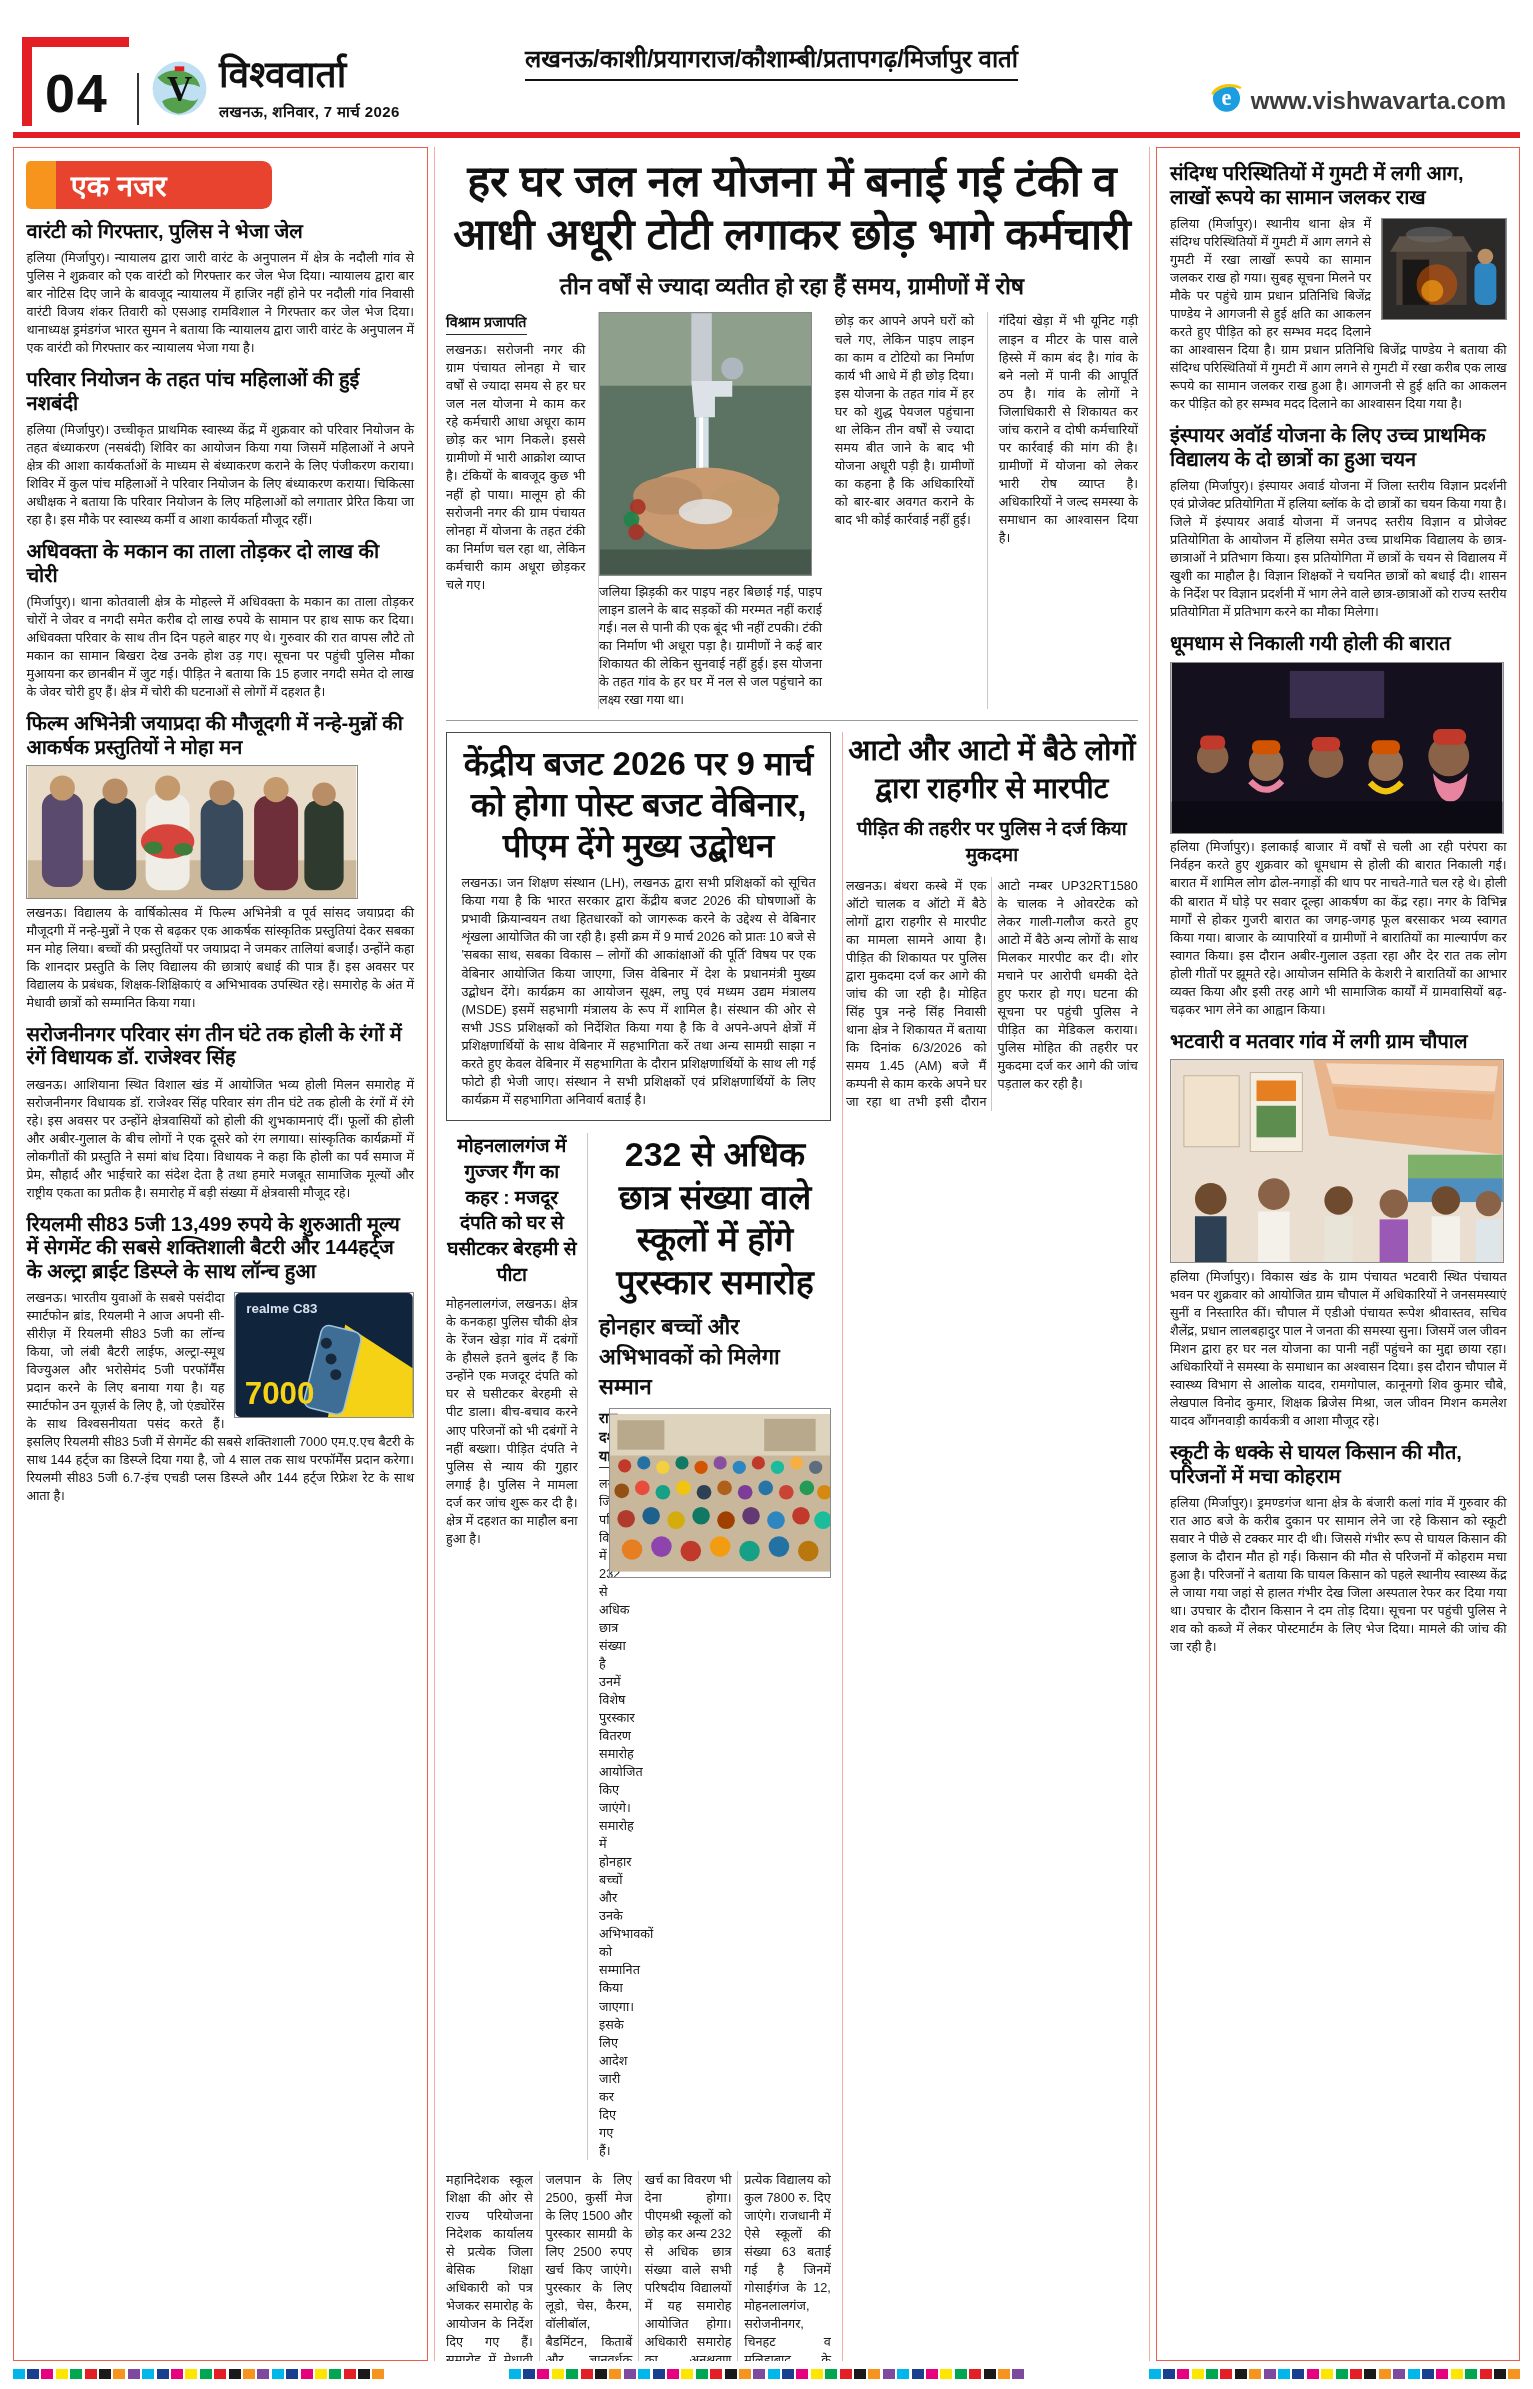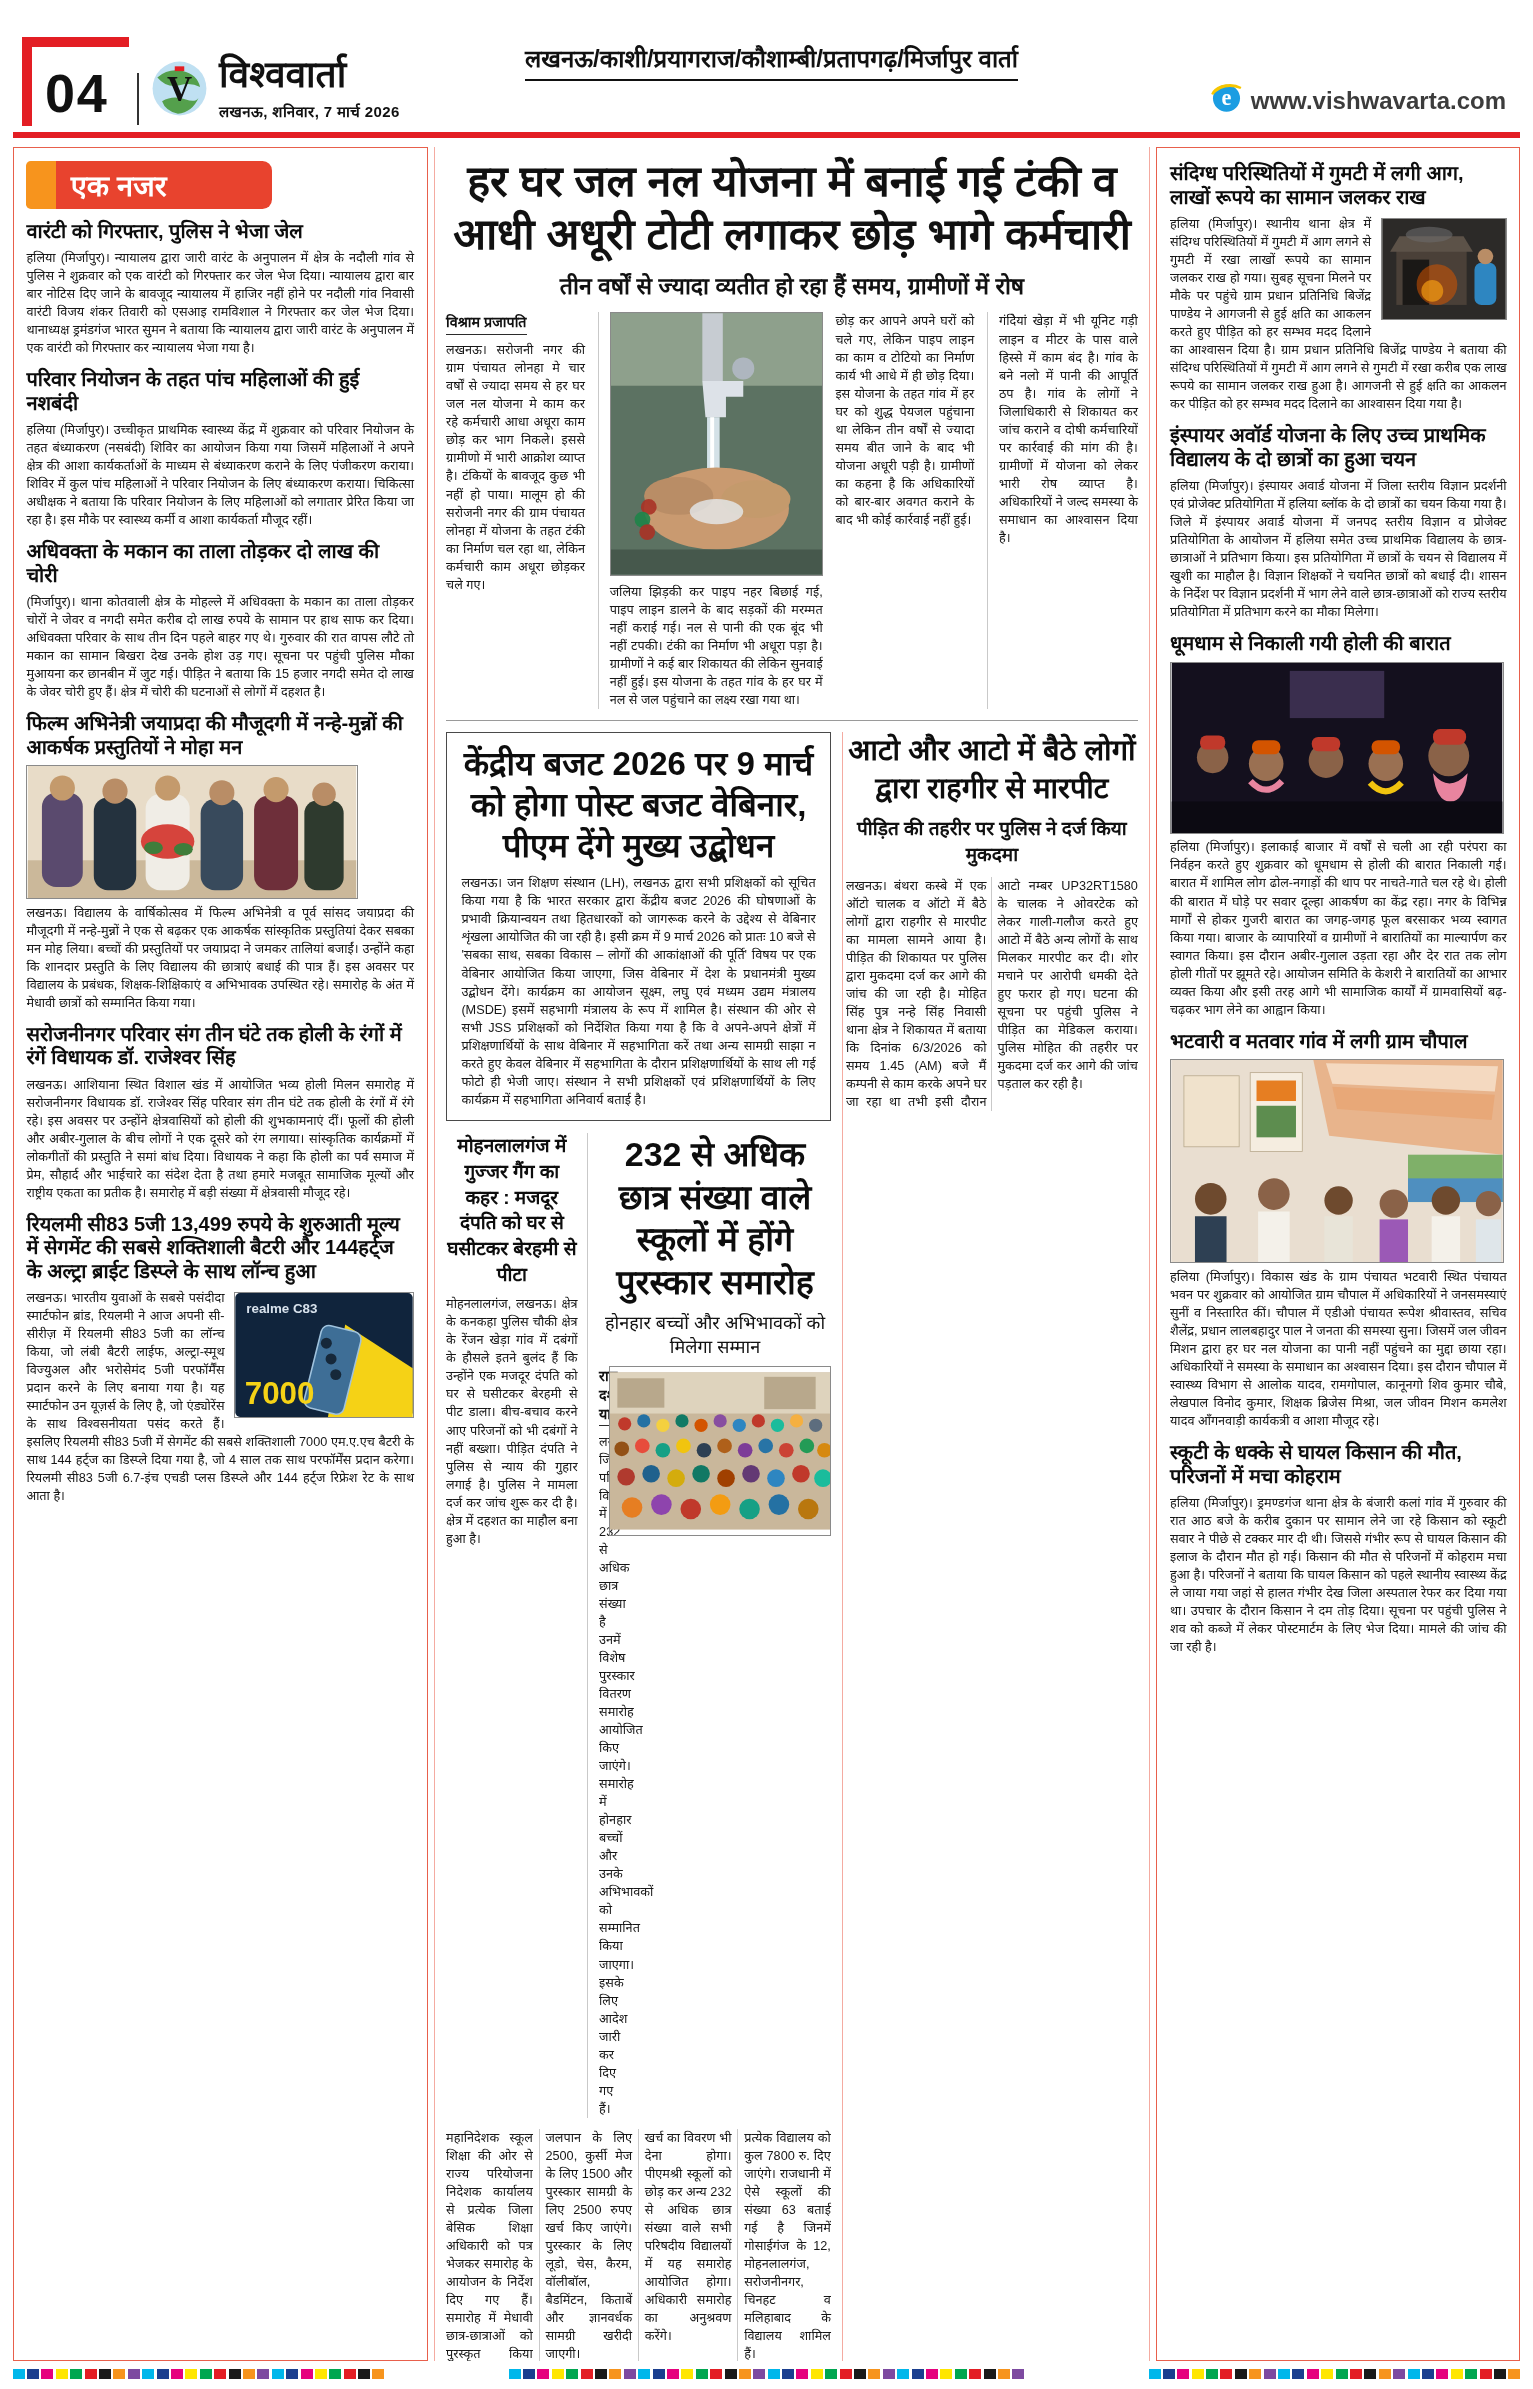--- a/index.html
+++ b/index.html
@@ -38,34 +38,34 @@
   .badge{display:flex;height:48px;width:246px;margin:1.6px 0 8px}
   .badge-left{width:30px;background:#f7941d;border-radius:4.8px 0 0 4.8px}
   .badge-main{flex:1;background:#e8432e;color:#fff;font-size:29px;font-weight:bold;display:flex;align-items:center;padding-left:14.3px;border-radius:0 9.5px 9.5px 0}
 
   
   .main-hl{font-size:43px;font-weight:bold;text-align:center;line-height:1.22;margin-top:4.8px}
   .main-sub{font-size:23px;font-weight:bold;text-align:center;margin:9.5px 0 11px}
   .main-body{display:flex;gap:12.7px}
   .mcol{flex:1;min-width:0}
   .mcol + .mcol{border-left:0.8px solid #c9c9c9;padding-left:11px}
-  .mcol-photo{flex:0 0 224px;border-left:0.8px solid #c9c9c9;padding-left:11px}
+  .mcol-photo{flex:0 0 224px;border-left:0.8px solid #c9c9c9;}
 
   
   .mid-row{display:flex;gap:11px;margin-top:11px}
   .mid-left-stack{flex:1;min-width:0}
   .auto-col{flex:0 0 296px;border-left:1.6px solid #f4aba1;padding-left:3px}
   .box-budget{border:1.6px solid #4a4a4a;padding:9.5px 14.3px 11px}
   .budget-hl{font-size:33px;text-align:center;line-height:1.25}
   .gang-award{display:flex;gap:11px;margin-top:12.7px}
   .gang-col{flex:0 0 142px;border-right:0.8px solid #c9c9c9;padding-right:9.5px}
   .gang-hl{font-size:19px;text-align:center;line-height:1.35}
   .award-col{flex:1;min-width:0}
   .award-hl{font-size:34px;text-align:center;line-height:1.25}
-  .award-sub{font-size:18px;font-weight:normal;text-align:center;margin:6.4px 0 8px}
+  .award-sub{font-size:22px;font-weight:bold;text-align:left;margin:6.4px 0 8px}
   .award-flex{display:flex;gap:9.5px}
   .award-text{flex:1;min-width:0}
   .auto-hl{font-size:29px;text-align:center;line-height:1.3}
   .auto-sub{font-size:19px;font-weight:bold;text-align:center;margin:8px 0 9.5px}
   .auto-body{column-count:2;column-gap:11px;column-rule:0.8px solid #c9c9c9}
   .cont-4col{column-count:4;column-gap:12.7px;column-rule:0.8px solid #c9c9c9;margin-top:11px}
 
   
   .expo{border-top:5.6px solid #e31e24;margin-top:12.7px;padding-top:8px}
   .expo-hl{font-size:37px;font-weight:bold;text-align:center;line-height:1.3}

